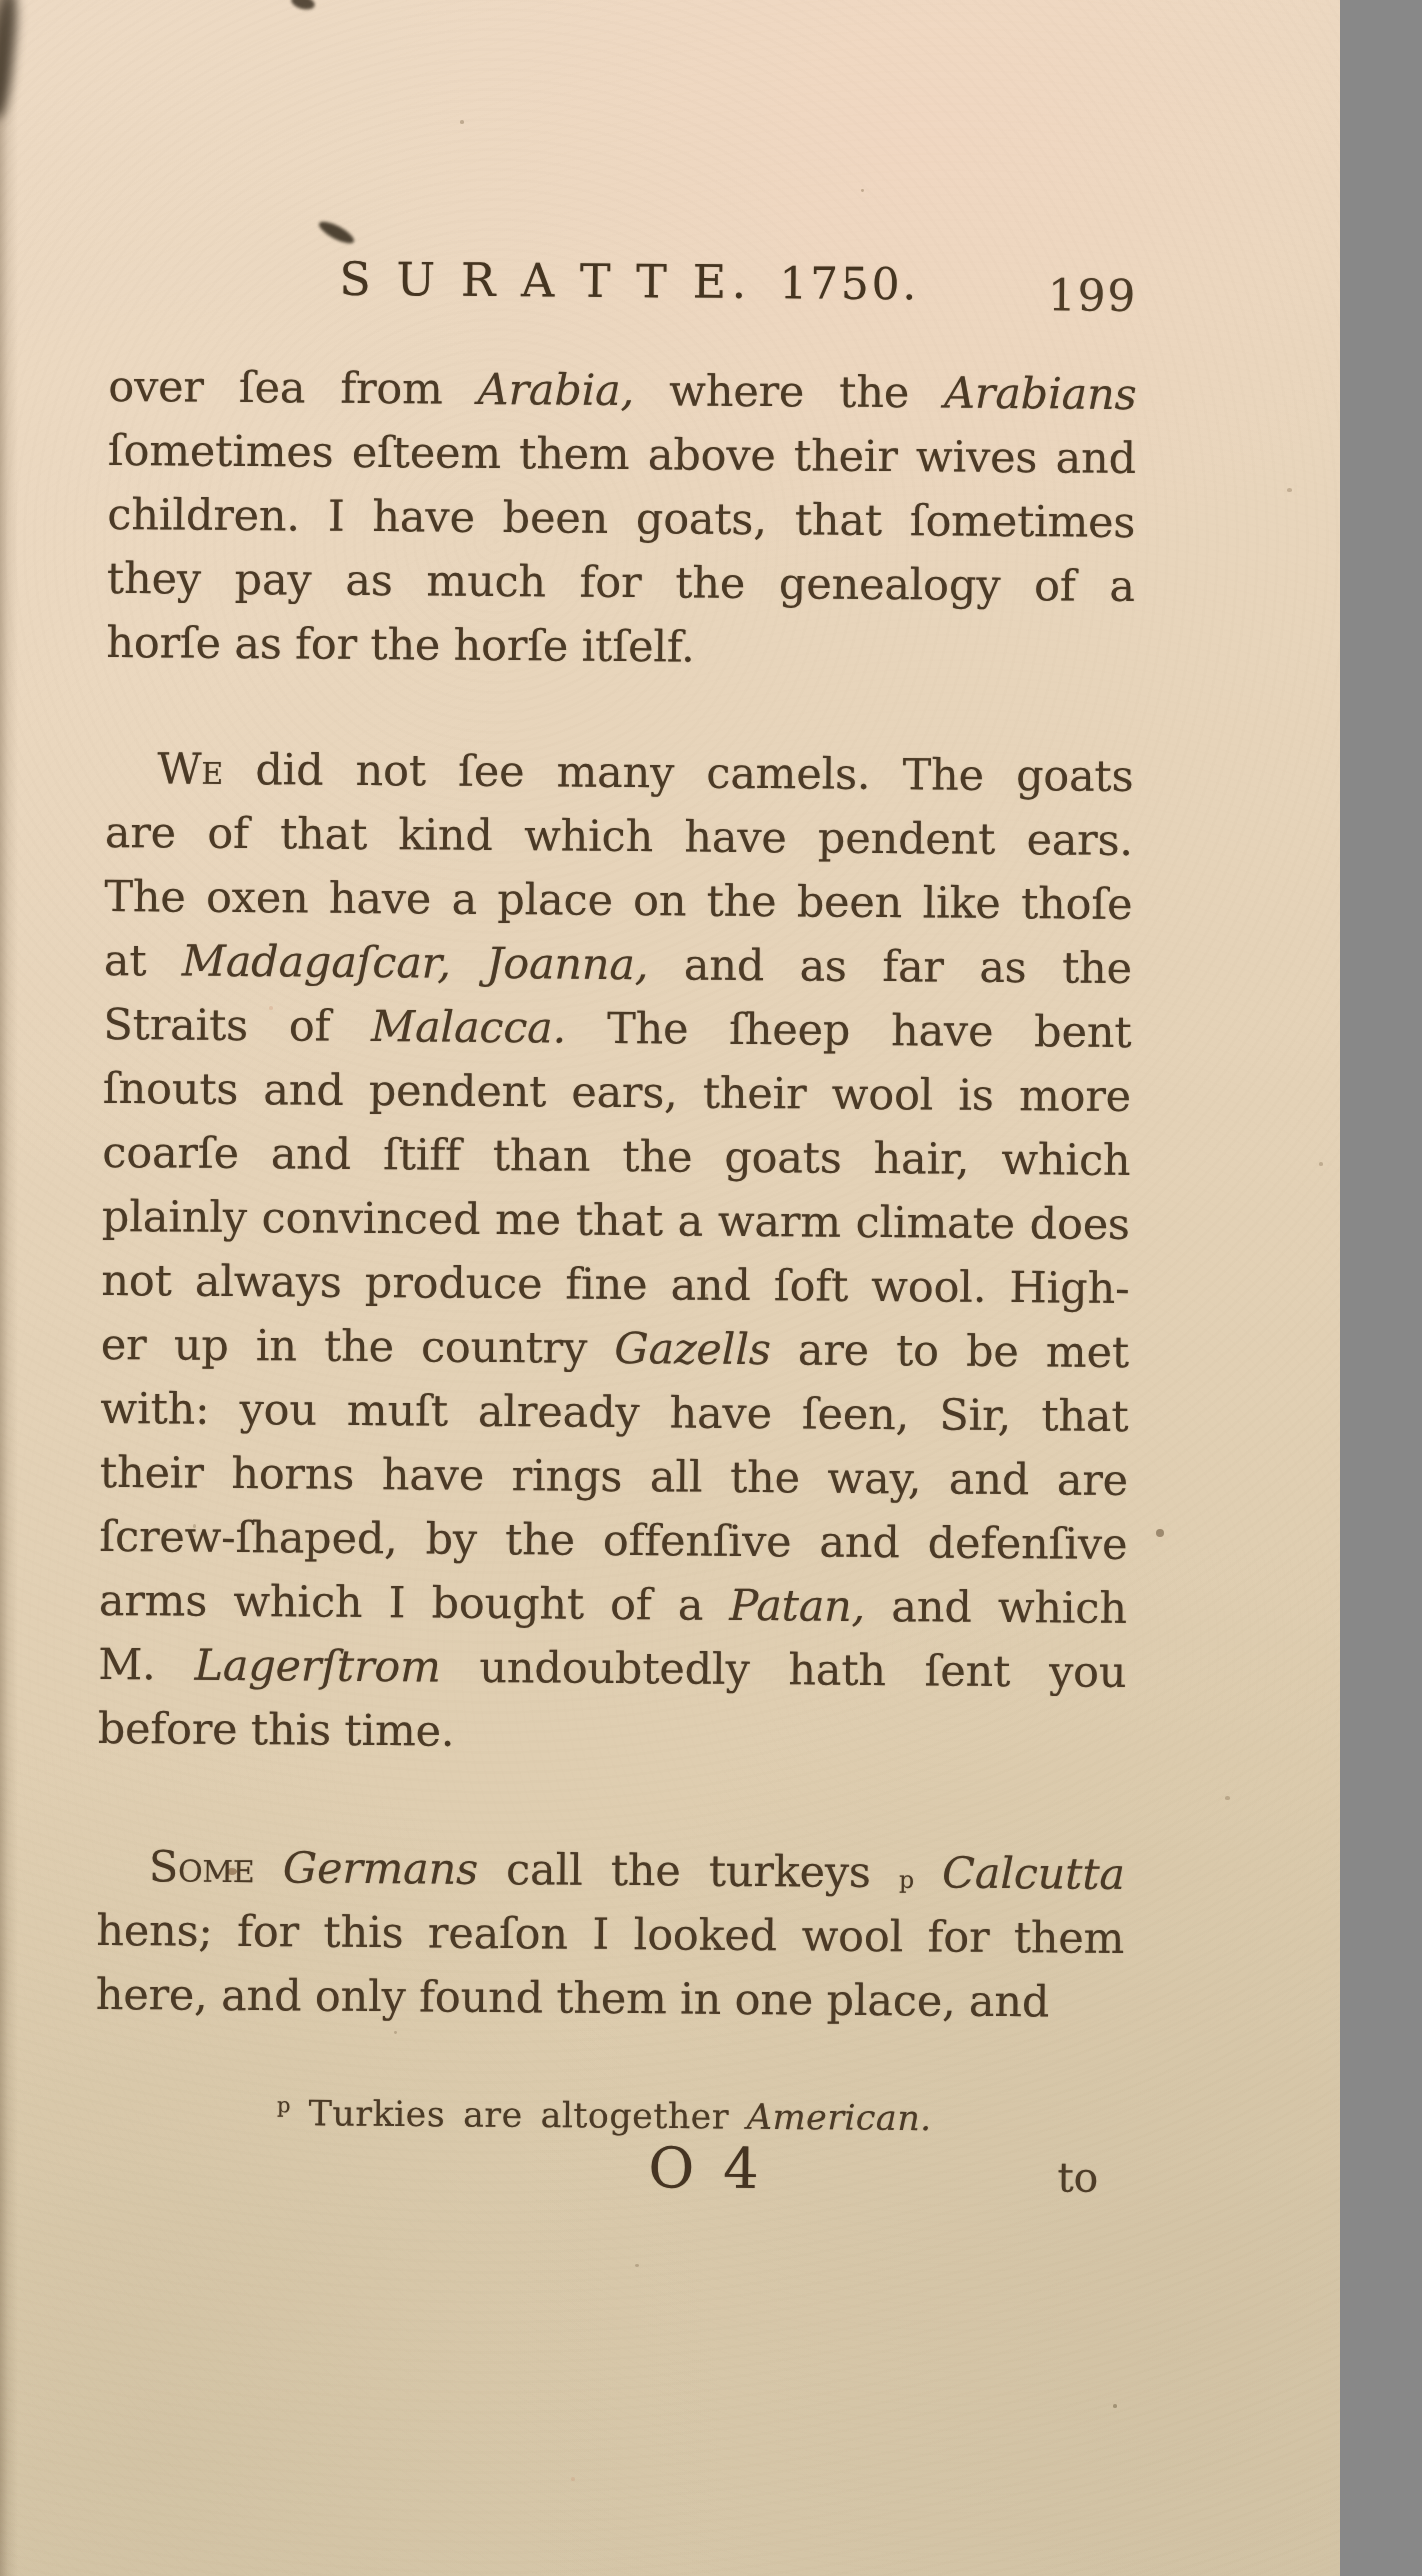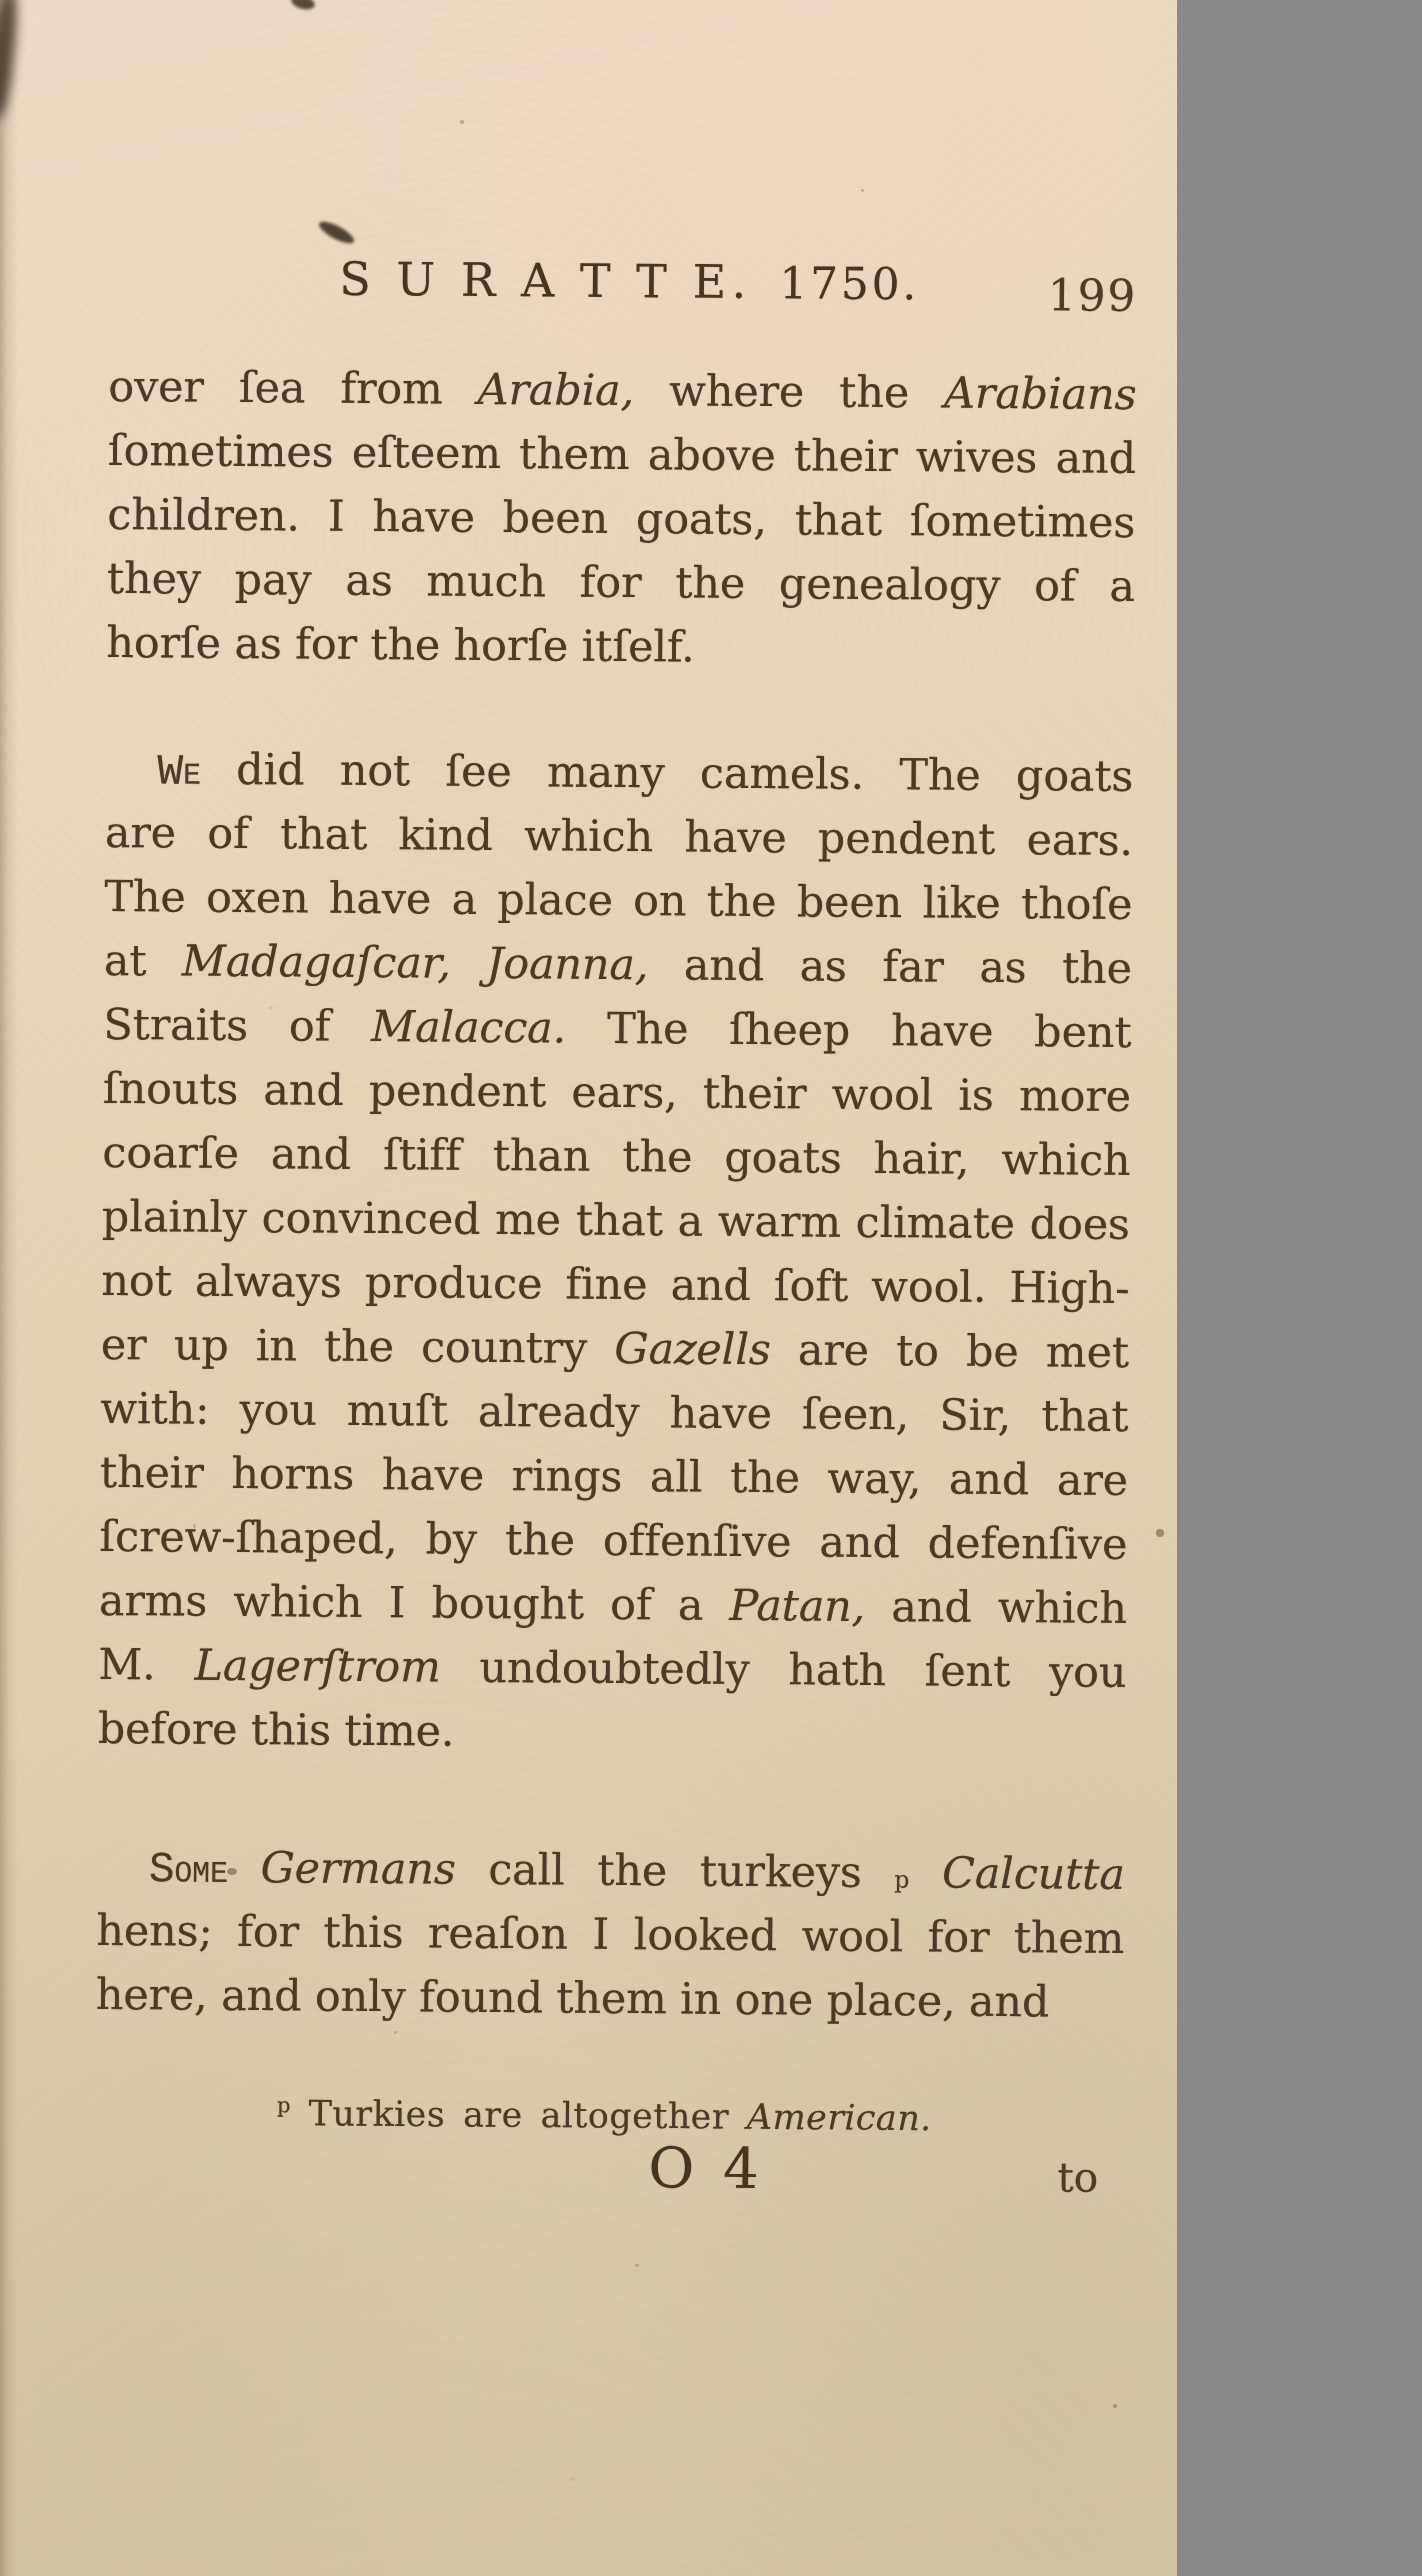--- a/index.html
+++ b/index.html
@@ -1,17 +1,17 @@
 <!DOCTYPE html>
 <html style="font-size:14.7px"><head>
 <meta charset="utf-8">
 <style>
   html,body{margin:0;padding:0;background:#888;}
   .page{
-    position:relative;width:1177px;height:2576px;overflow:hidden;
+    position:relative;width:1340px;height:2576px;overflow:hidden;
     font-family:"DejaVu Serif","Liberation Serif",serif;
     color:#4b3a26;
     background:
       radial-gradient(55% 25% at 68% 5%, rgba(244,214,194,0.55), rgba(244,214,194,0) 75%),
       radial-gradient(45% 35% at 8% 22%, rgba(238,219,196,0.40), rgba(238,219,196,0) 70%),
       radial-gradient(70% 45% at 88% 92%, rgba(203,188,158,0.45), rgba(203,188,158,0) 72%),
       radial-gradient(60% 40% at 12% 95%, rgba(198,184,152,0.35), rgba(198,184,152,0) 70%),
       linear-gradient(168deg,#eddac4 0%,#e9d6bd 22%,#e4d2b7 48%,#ddccae 74%,#d5c6a8 100%);
   }
   .texture{
@@ -57,21 +57,21 @@
   [data-pid="footnote"] .line{font-size:35px;line-height:42px;height:auto;letter-spacing:0.4px;word-spacing:6.4px;}
 
   .line{
     display:flex;justify-content:space-between;align-items:baseline;
     height:64px;font-size:43px;line-height:64px;letter-spacing:-0.2px;
   }
   .line.last{display:block;}
   .line.last .w{margin-right:0;}
   .para.ind .line:first-child{padding-left:52px;}
   .it{font-style:italic;}
-  .sc{font-variant:small-caps;font-family:Liberation Mono, monospace;}
+  .sc{font-variant:small-caps;}
   .sup{font-size:0.55em;align-self:flex-start;transform:translateY(7.4px);vertical-align:super;}
   .line.last .sup{font-size:0.6em;vertical-align:super;}
 
   .sig{position:absolute;top:2135px;left:554px;font-size:56px;letter-spacing:5.5px;color:#453422;}
   .catch{position:absolute;top:2150px;right:24px;font-size:41px;color:#4e3d28;}
 </style>
 </head>
 <body>
 
 <div class="page">

